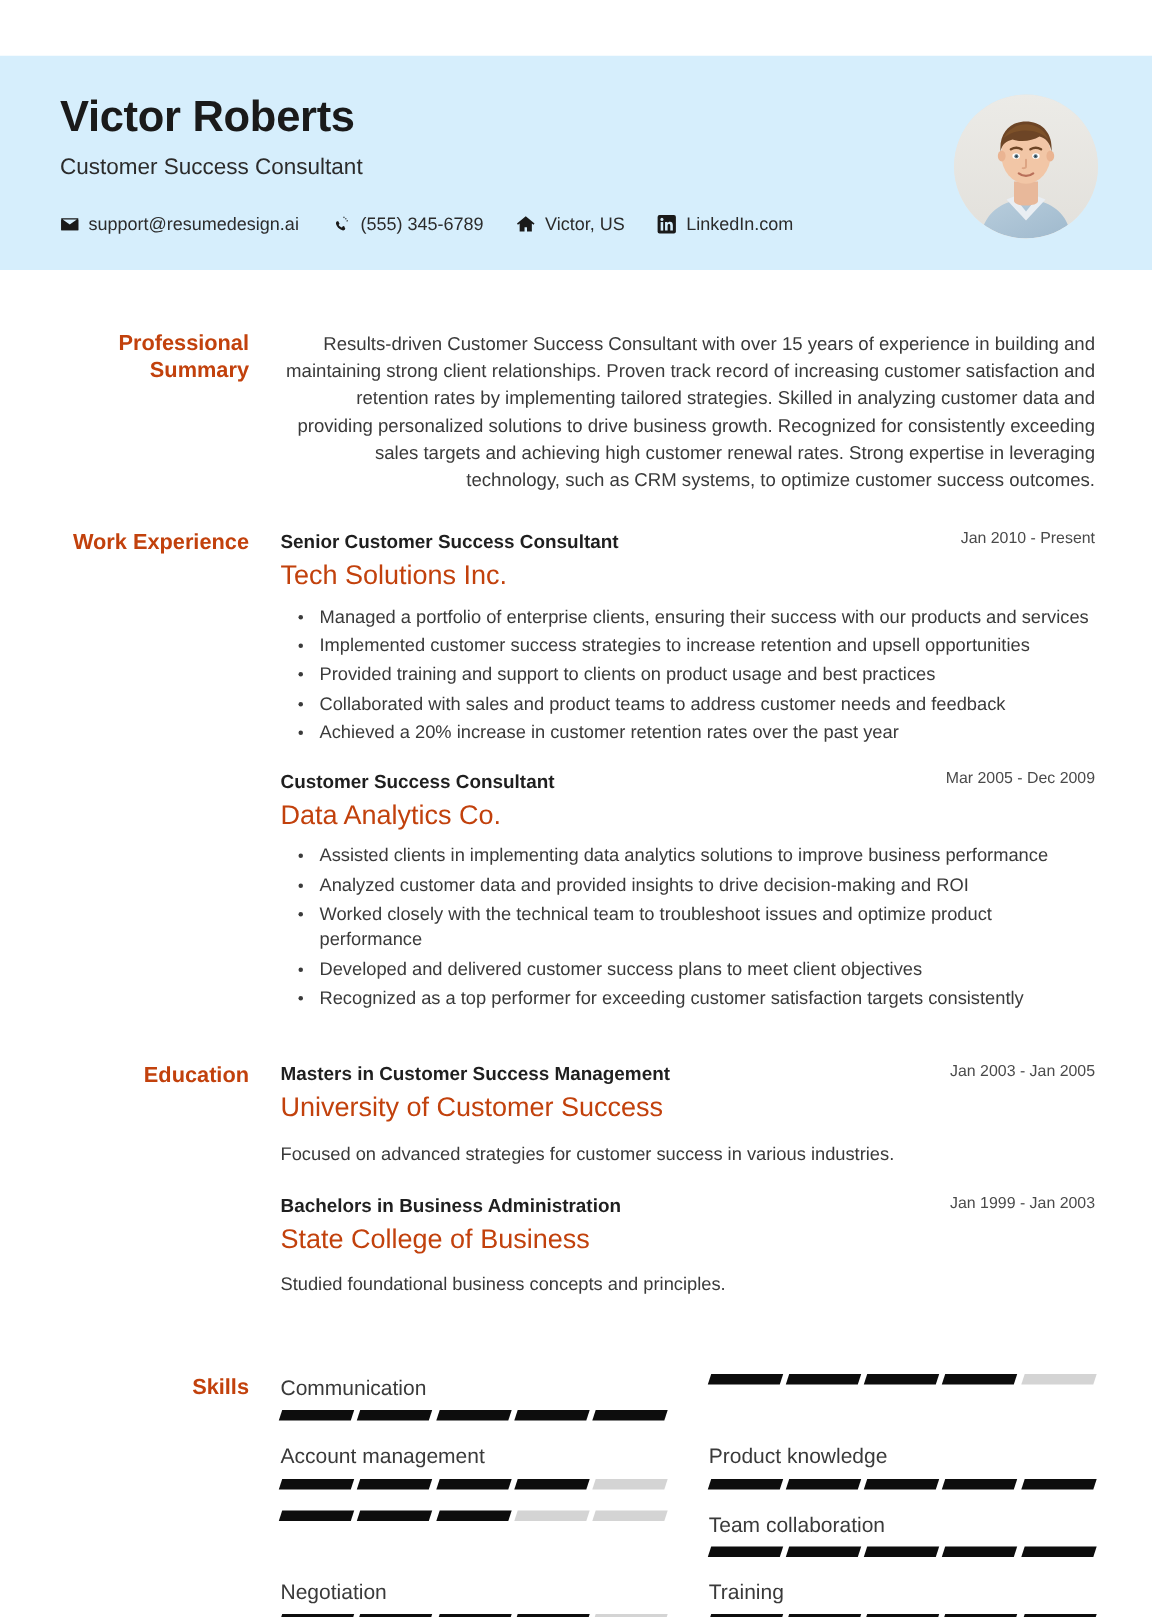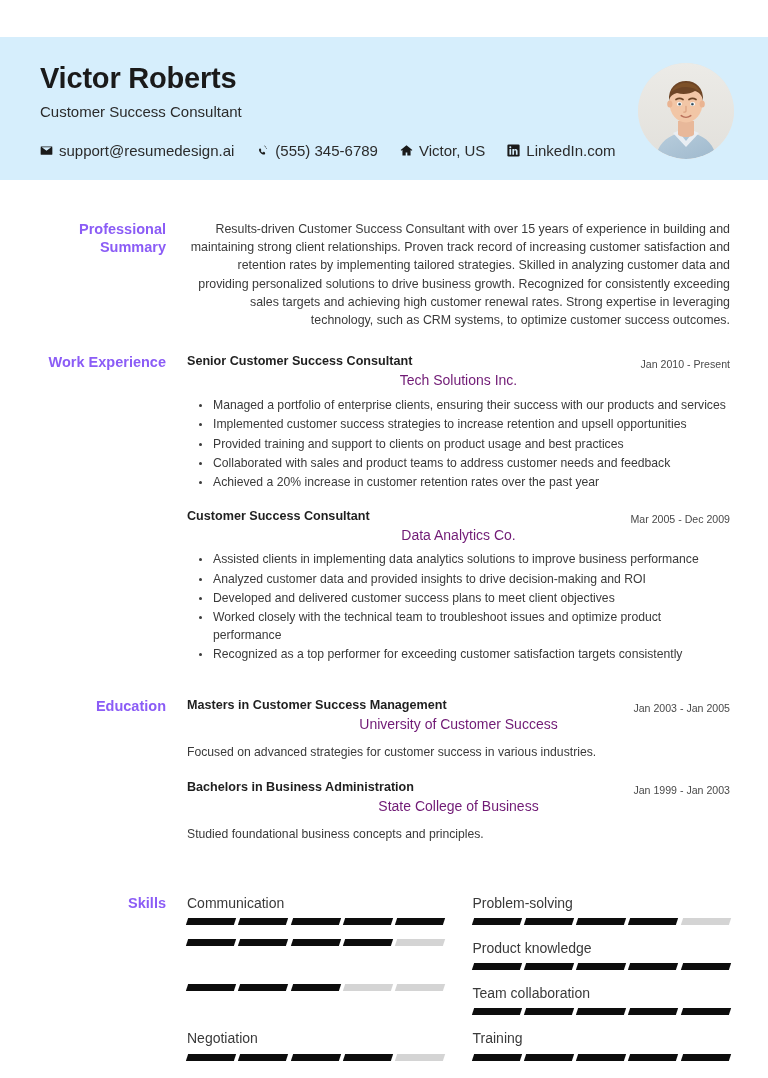--- a/index.html
+++ b/index.html
@@ -45,21 +45,21 @@
     font-size: 15px;
     color: #2b2b2b;
     font-weight: normal;
     margin: 0 0 22px 0;
     line-height: 1.2;
   }
   .contact-row {
     display: flex;
     align-items: flex-end;
     gap: 0px;
-    font-size: 15px;
+    font-size: 12px;
     color: #2b2b2b;
   }
   .contact-item {
     display: flex;
     align-items: center;
     gap: 6px;
     margin-right: 22px;
     white-space: nowrap;
   }
   .contact-item svg { display: block; }
@@ -84,21 +84,21 @@
   .section {
     display: flex;
     align-items: flex-start;
   }
   .section-label {
     width: 126px;
     flex: 0 0 126px;
     text-align: right;
     font-size: 14.5px;
     font-weight: bold;
-    color: #8b5cf6;
+    color: #c2410c;
     line-height: 1.25;
     padding-right: 0;
     box-sizing: border-box;
   }
   .section-body {
     flex: 1 1 auto;
     padding-left: 21px;
     box-sizing: border-box;
   }
 
@@ -111,42 +111,41 @@
     margin: 0;
     text-align: right;
   }
 
   
   #experience-section { margin-top: 24px; }
   .entry { margin-bottom: 16px; }
   .entry:last-child { margin-bottom: 0; }
   .entry-head {
     display: flex;
-    align-items: flex-end;
+    align-items: flex-start;
     justify-content: space-between;
     gap: 36px;
   }
   .entry-title {
     font-size: 12.6px;
     font-weight: bold;
     color: #1f1f1f;
     line-height: 1.35;
   }
   .entry-date {
     font-size: 10.6px;
     color: #4a4a4a;
     white-space: nowrap;
     padding-left: 14px;
   }
   .entry-org {
-    font-size: 14px;
-    color: #701a75;
+    font-size: 18px;
+    color: #c2410c;
     line-height: 1.4;
     margin-top: 1px;
-    text-align: center;
   }
   .entry-desc {
     font-size: 12.2px;
     color: #3a3a3a;
     line-height: 1.45;
     margin-top: 9px;
   }
   ul.bullets {
     margin: 6px 0 0 0;
     padding-left: 26px;
@@ -339,22 +338,22 @@
           </div>
           <div class="entry">
             <div class="entry-head">
               <div class="entry-title">Customer Success Consultant</div>
               <div class="entry-date">Mar 2005 - Dec 2009</div>
             </div>
             <div class="entry-org">Data Analytics Co.</div>
             <ul class="bullets">
               <li>Assisted clients in implementing data analytics solutions to improve business performance</li>
               <li>Analyzed customer data and provided insights to drive decision-making and ROI</li>
+              <li>Worked closely with the technical team to troubleshoot issues and optimize product performance</li>
               <li>Developed and delivered customer success plans to meet client objectives</li>
-              <li>Worked closely with the technical team to troubleshoot issues and optimize product performance</li>
               <li>Recognized as a top performer for exceeding customer satisfaction targets consistently</li>
             </ul>
           </div>
         </div>
     </div>
 
     <div class="section" id="education-section">
       <div class="section-label">Education</div>
       <div class="section-body" id="education-body">
           <div class="entry">
@@ -384,30 +383,30 @@
               <div class="skill-name">Communication</div>
               <div class="skill-bar">
                 <div class="seg on"></div>
                 <div class="seg on"></div>
                 <div class="seg on"></div>
                 <div class="seg on"></div>
                 <div class="seg on"></div>
               </div>
             </div>
             <div class="skill-cell">
-              <div class="skill-name">Problem-solving</div>
-              <div class="skill-bar">
-                <div class="seg on"></div>
-                <div class="seg on"></div>
-                <div class="seg on"></div>
-                <div class="seg on"></div>
-                <div class="seg"></div>
-              </div>
-            </div>
-            <div class="skill-cell">
+              <div class="skill-bar">
+                <div class="seg on"></div>
+                <div class="seg on"></div>
+                <div class="seg on"></div>
+                <div class="seg on"></div>
+                <div class="seg"></div>
+              </div>
+            </div>
+            <div class="skill-cell">
+              <div class="skill-name">Account management</div>
               <div class="skill-bar">
                 <div class="seg on"></div>
                 <div class="seg on"></div>
                 <div class="seg on"></div>
                 <div class="seg on"></div>
                 <div class="seg"></div>
               </div>
             </div>
             <div class="skill-cell">
               <div class="skill-name">Product knowledge</div>

